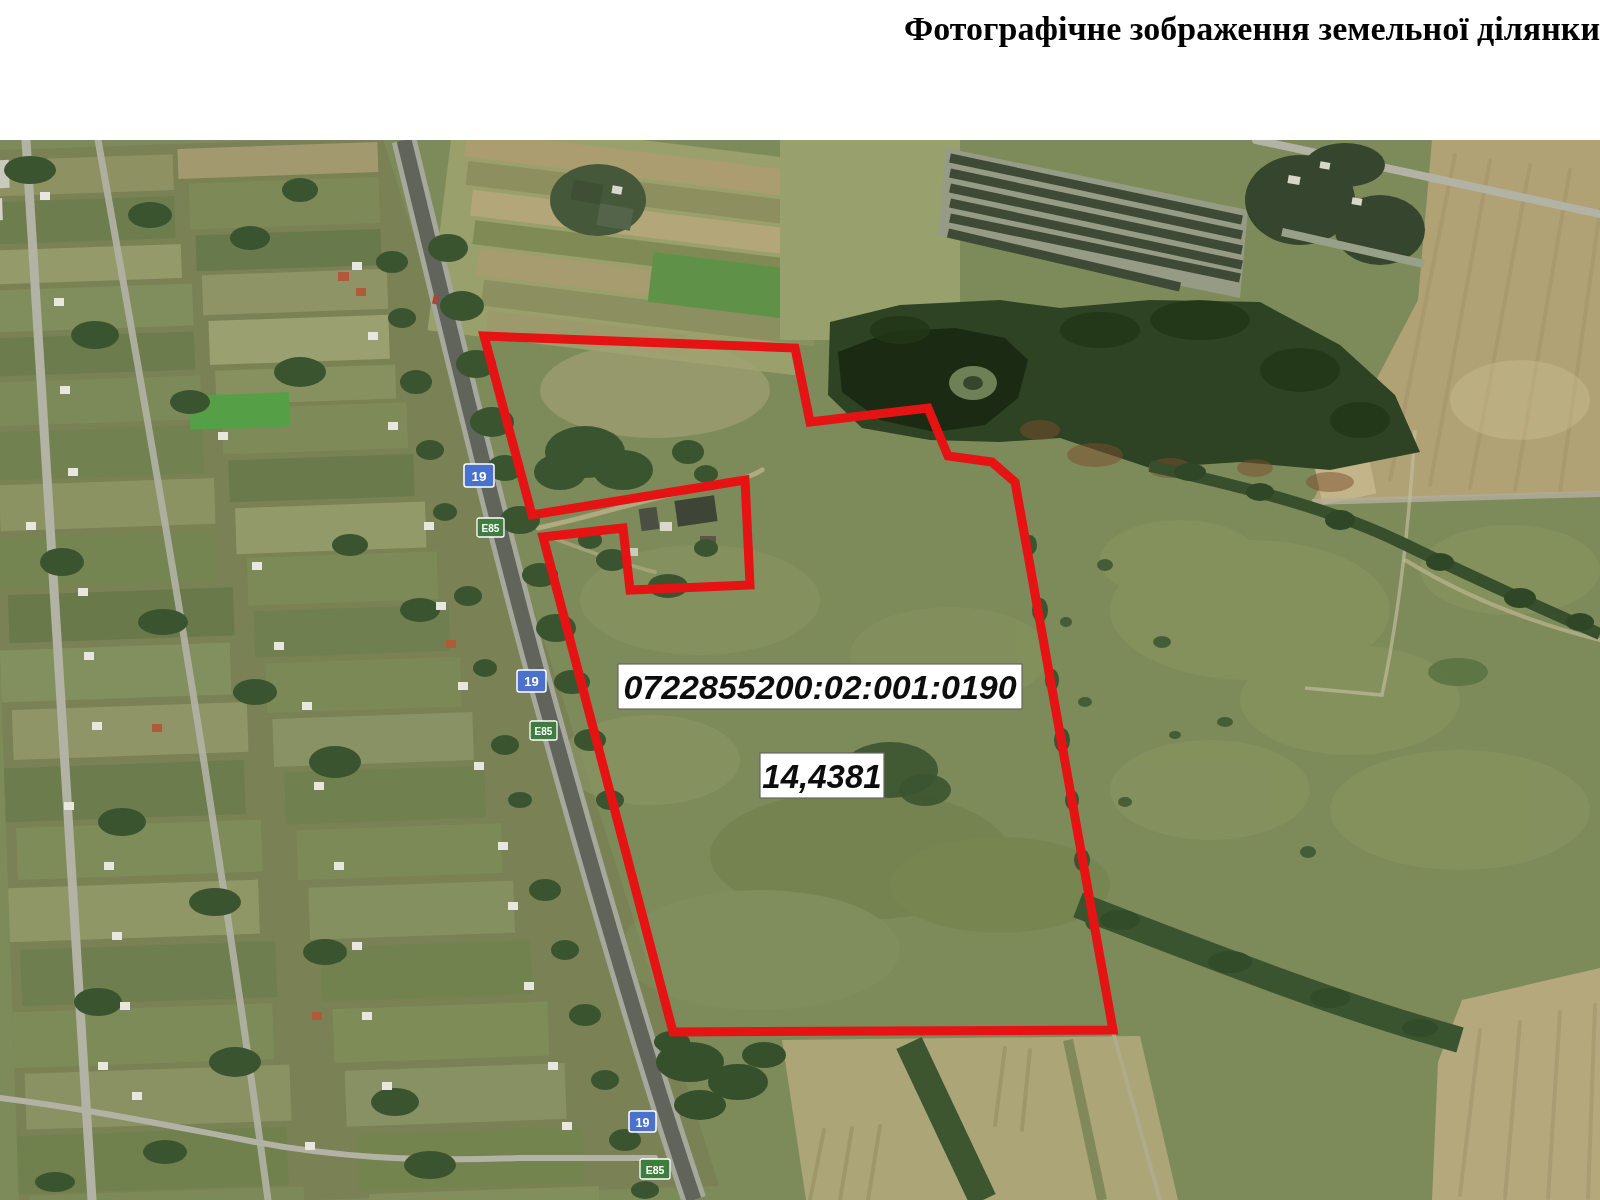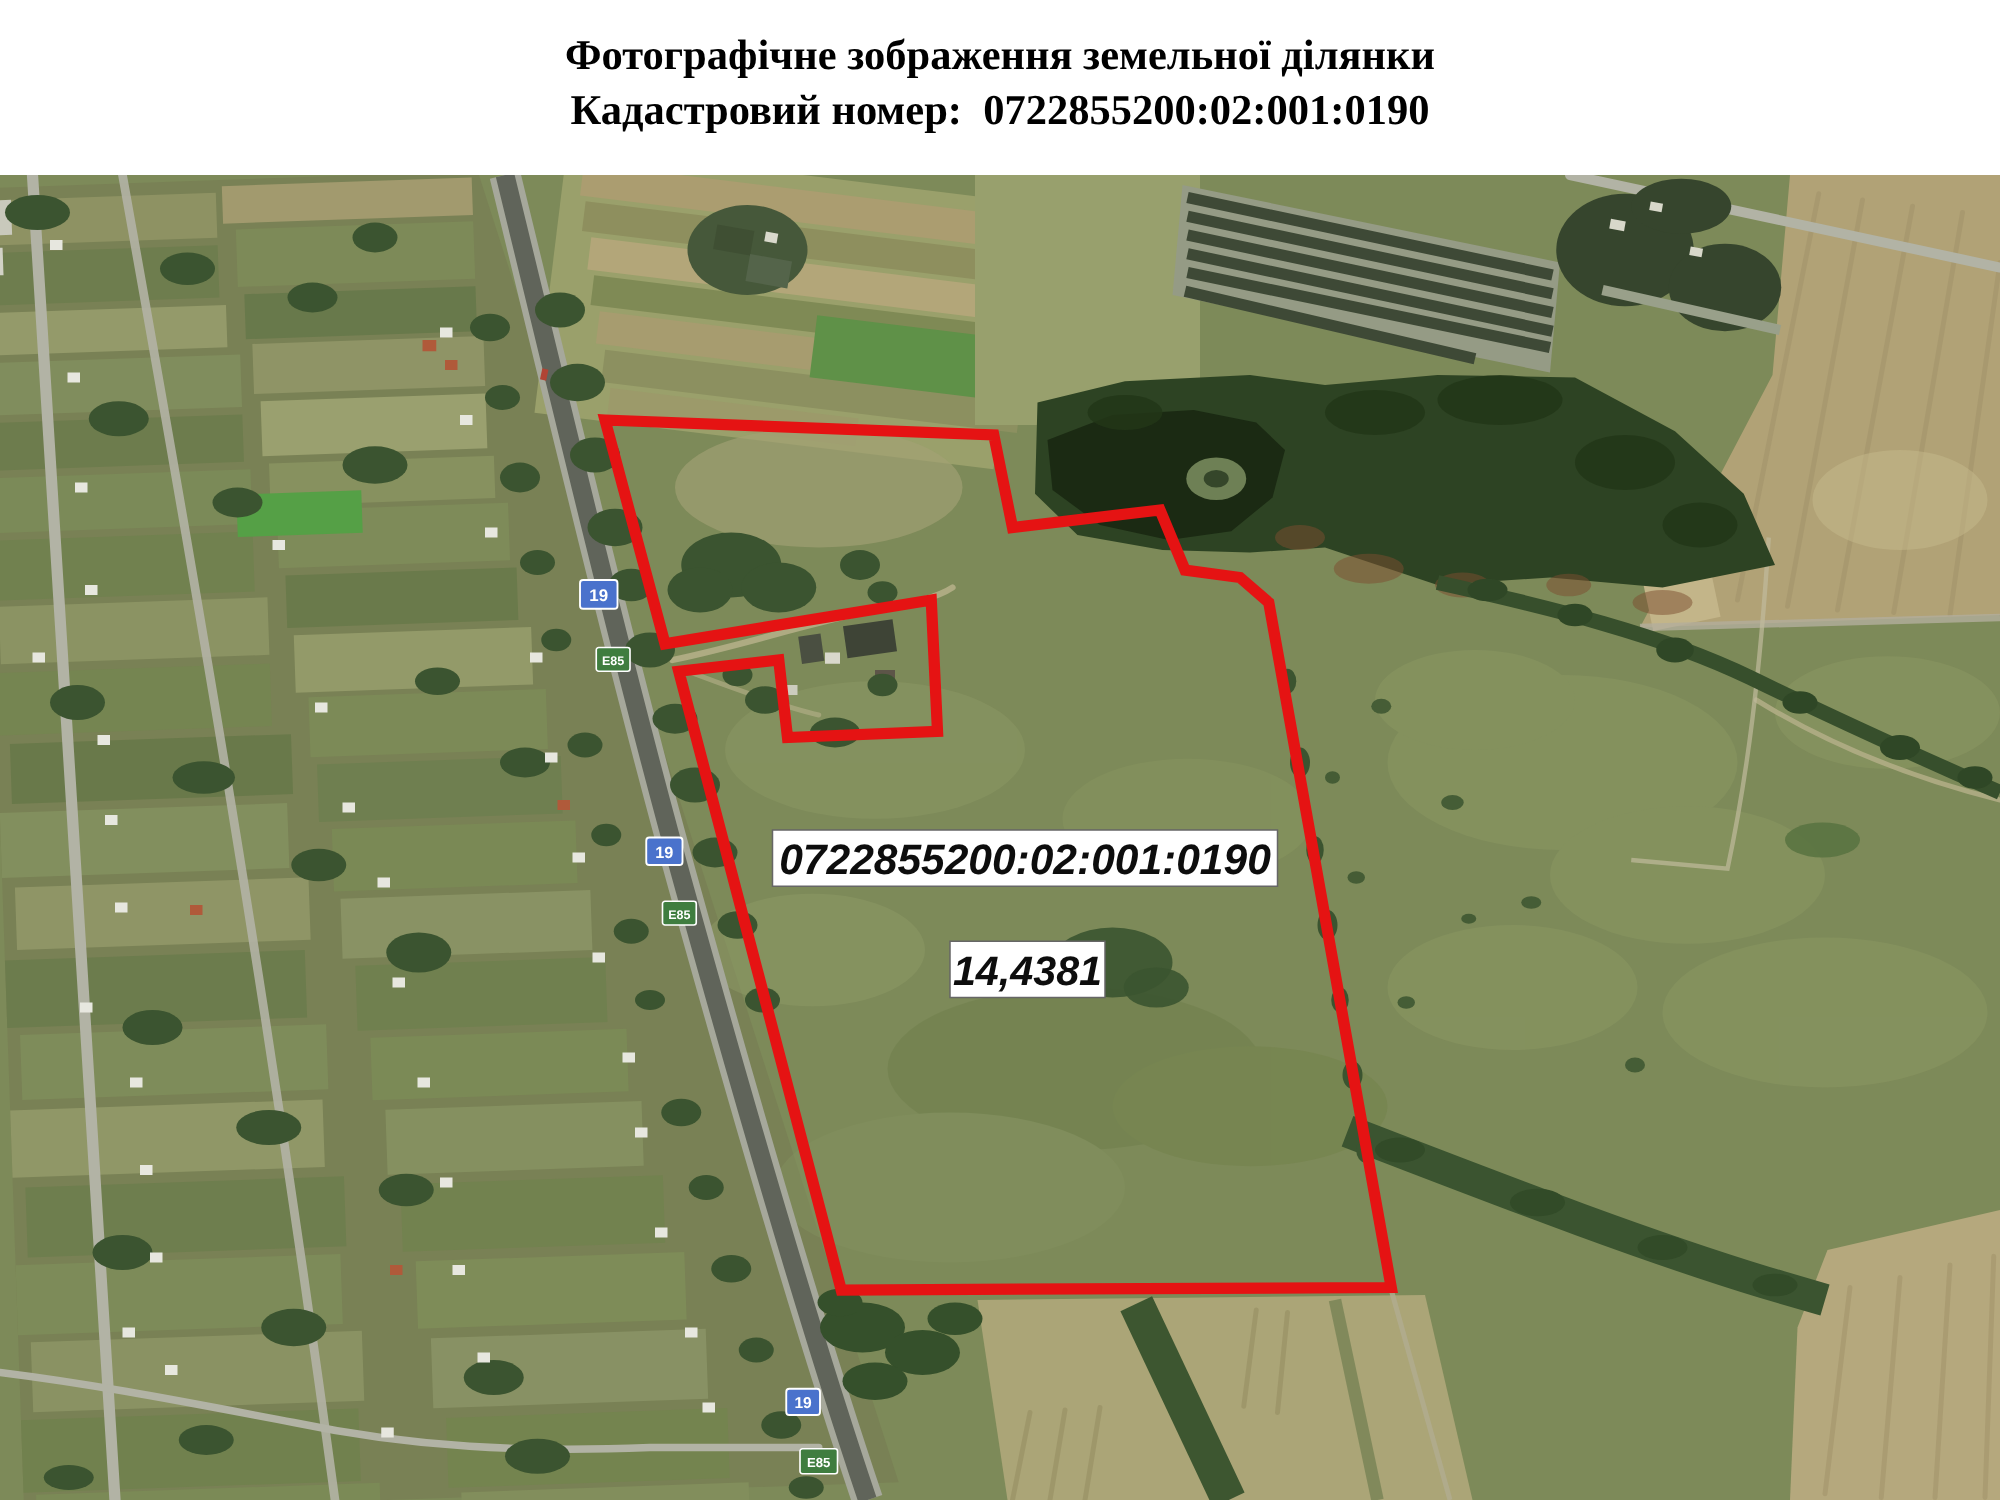--- a/index.html
+++ b/index.html
@@ -1,17 +1,17 @@
 <!DOCTYPE html>
 <html><head>
 <meta charset="utf-8">
 <style>
   html,body{margin:0;padding:0;background:#ffffff;}
   body{width:1600px;height:1200px;overflow:hidden;}
-  .header{height:140px;background:#ffffff;text-align:center;padding-top:23px;box-sizing:border-box;}
+  .header{height:140px;background:#ffffff;text-align:right;padding-top:7px;box-sizing:border-box;}
   .header .line{font-family:"Liberation Serif",serif;font-weight:700;font-size:34px;line-height:44px;color:#000;white-space:pre;}
   .map-wrap{width:1600px;height:1060px;position:relative;}
   .map-wrap svg{display:block;}
   
   .tree{fill:#3b5430;}
   .tree2{fill:#2f4726;}
   .treedark{fill:#223618;opacity:.85;}
   .house{fill:#e7e7df;}
   .houser{fill:#b05a3a;}
   .mottle{opacity:.45;}
@@ -20,21 +20,20 @@
   .road{stroke:#b2b3a5;fill:none;stroke-linecap:round;}
   .track{stroke:#b6b08a;fill:none;stroke-linecap:round;}
   .parcel-label-text{font-family:"Liberation Sans",sans-serif;font-style:italic;font-weight:700;}
   .sign-text{font-family:"Liberation Sans",sans-serif;font-weight:700;fill:#ffffff;}
 </style>
 </head>
 <body>
 
 <div class="header">
   <div class="line">Фотографічне зображення земельної ділянки</div>
-  <div class="line">Кадастровий номер:  0722855200:02:001:0190</div>
 </div>
 
 <div class="map-wrap">
 <svg width="1600" height="1060" viewBox="0 140 1600 1060" xmlns="http://www.w3.org/2000/svg">
 
   <rect x="0" y="140" width="1600" height="1060" fill="#7d8a59"></rect>
 
   <g transform="rotate(-2 300 650)">
     <polygon points="0,140 400,140 700,1200 0,1200" fill="#798155"></polygon>
     <rect x="0" y="150" width="190" height="36" fill="#8e9263"></rect>

